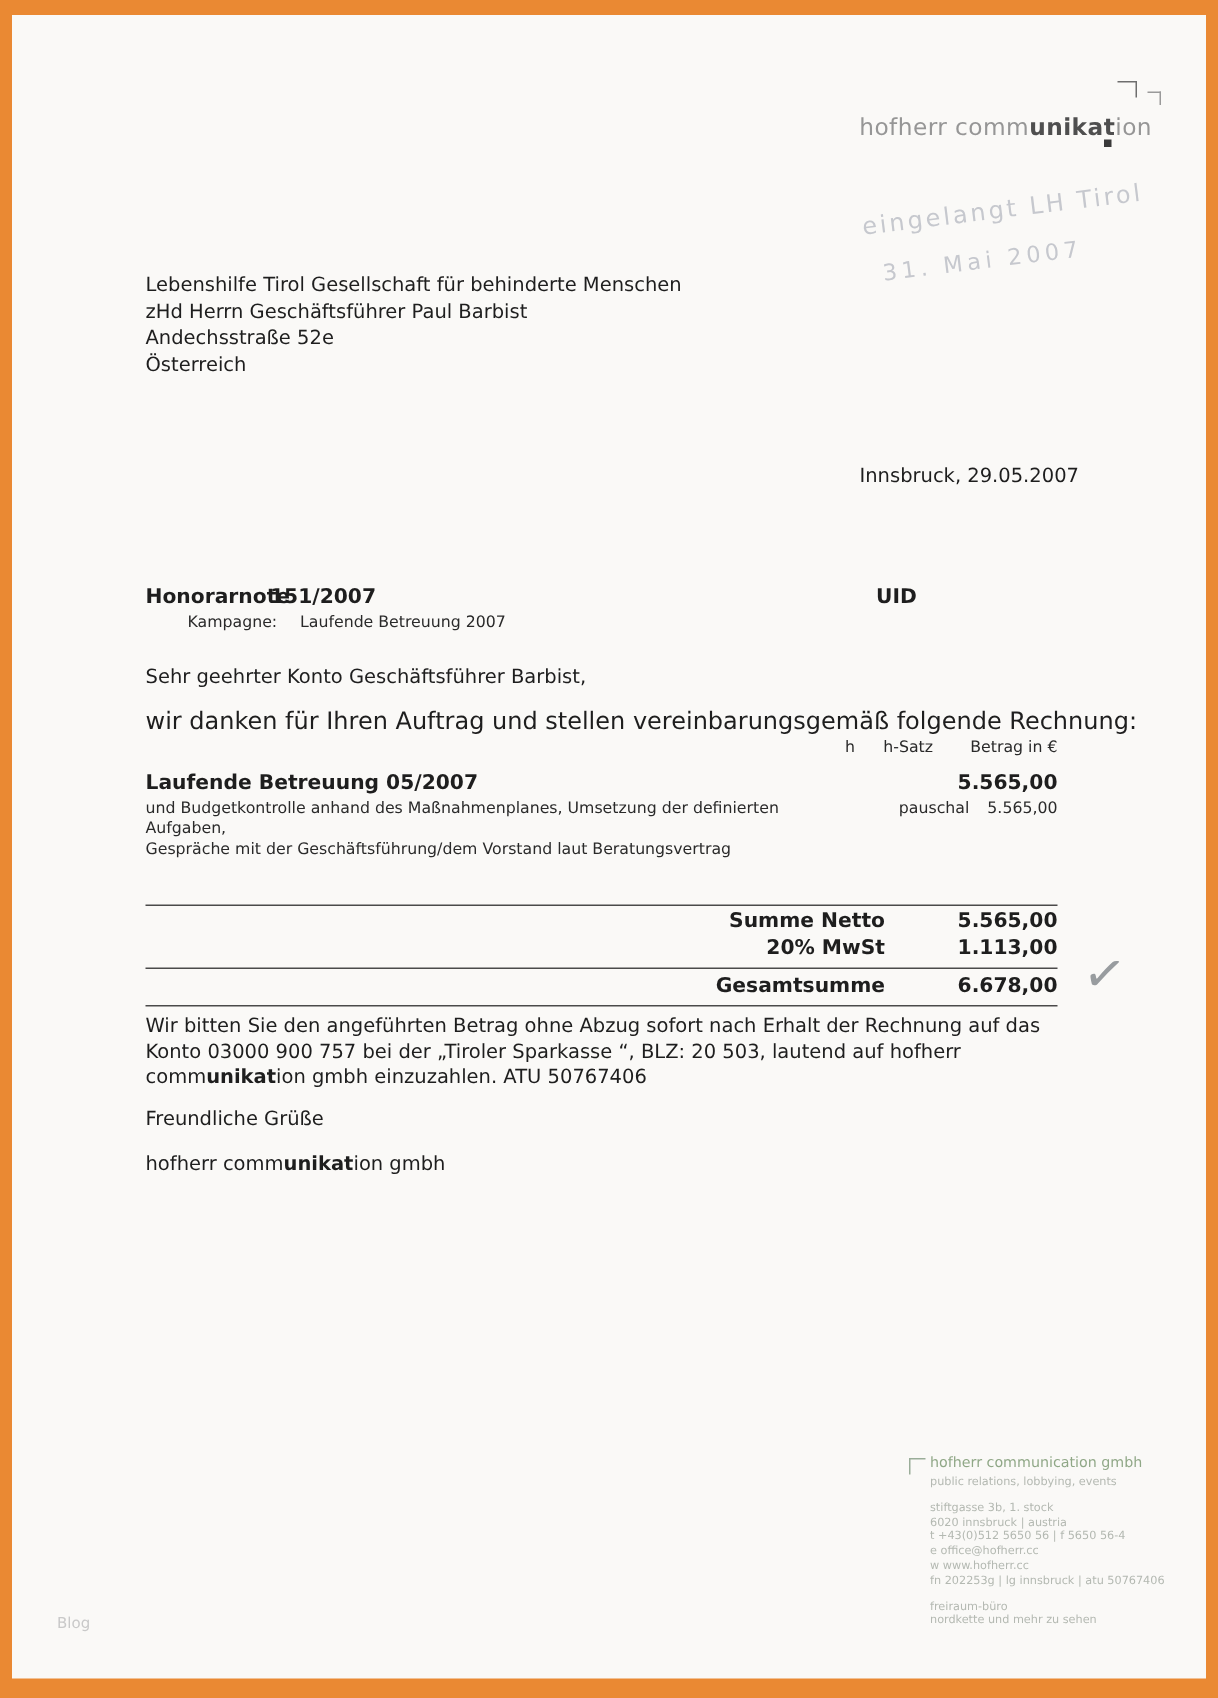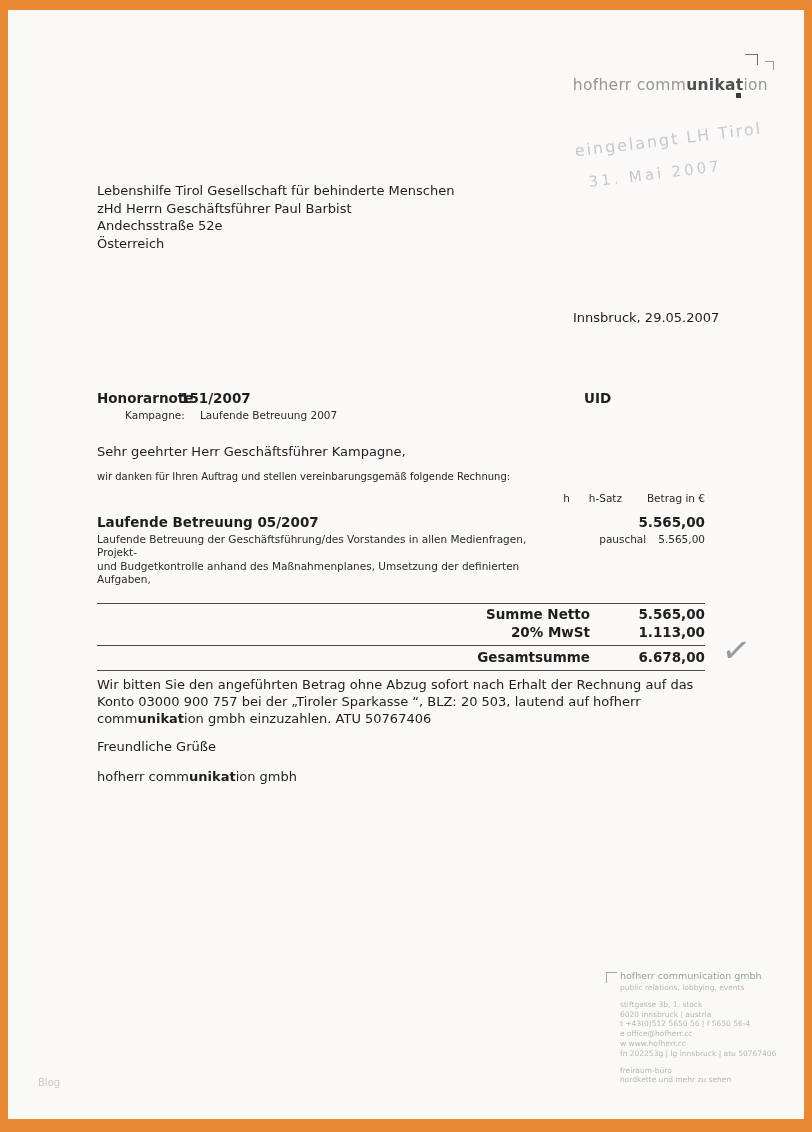--- a/index.html
+++ b/index.html
@@ -30,21 +30,21 @@
   .dateline{position:absolute;left:573px;top:310px;font-size:13px;}
 
   .inv-header{position:absolute;left:97px;top:390px;width:614px;font-size:13.5px;font-weight:700;}
   .inv-no{position:absolute;left:83px;top:0;}
   .inv-uid{position:absolute;left:487px;top:0;}
   .campaign{position:absolute;left:97px;top:409px;width:500px;font-size:10.5px;color:#2a2a2a;}
   .campaign .c-label{position:absolute;left:28px;}
   .campaign .c-value{position:absolute;left:103px;}
 
   .salutation{position:absolute;left:97px;top:444px;font-size:13px;}
-  .intro{position:absolute;left:97px;top:471px;font-size:10px;}
+  .intro{position:absolute;left:97px;top:471px;font-size:16px;}
 
   .cols{position:absolute;left:97px;top:492px;width:608px;height:14px;font-size:10.5px;color:#2a2a2a;}
   .col-h{position:absolute;right:135px;}
   .col-hsatz{position:absolute;right:83px;}
   .col-betrag{position:absolute;right:0;}
 
   .item-row{position:absolute;left:97px;top:514px;width:608px;font-size:13.5px;font-weight:700;}
   .item-amount{position:absolute;right:0;top:0;}
   .desc{position:absolute;left:97px;top:533px;width:440px;font-size:10.5px;line-height:13.4px;color:#2a2a2a;}
   .rate{position:absolute;left:97px;top:533px;width:608px;text-align:right;font-size:10.5px;color:#2a2a2a;}
@@ -113,37 +113,37 @@
     <span>Honorarnote</span>
     <span class="inv-no">151/2007</span>
     <span class="inv-uid">UID</span>
   </div>
 
   <div class="campaign">
     <span class="c-label">Kampagne:</span>
     <span class="c-value">Laufende Betreuung 2007</span>
   </div>
 
-  <div class="salutation">Sehr geehrter Herr Geschäftsführer Kampagne,</div>
+  <div class="salutation">Sehr geehrter Konto Geschäftsführer Barbist,</div>
   <div class="intro">wir danken für Ihren Auftrag und stellen vereinbarungsgemäß folgende Rechnung:</div>
 
   <div class="cols">
     <span class="col-h">h</span>
     <span class="col-hsatz">h-Satz</span>
     <span class="col-betrag">Betrag in €</span>
   </div>
 
   <div class="item-row">
     <span>Laufende Betreuung 05/2007</span>
     <span class="item-amount">5.565,00</span>
   </div>
 
   <div class="desc">
-    <div>Laufende Betreuung der Geschäftsführung/des Vorstandes in allen Medienfragen, Projekt-</div>
     <div>und Budgetkontrolle anhand des Maßnahmenplanes, Umsetzung der definierten Aufgaben,</div>
+    <div>Gespräche mit der Geschäftsführung/dem Vorstand laut Beratungsvertrag</div>
   </div>
 
   <div class="rate">
     <span class="rate-label">pauschal</span><span>5.565,00</span>
   </div>
 
   <div class="rule rule1"></div>
 
   <div class="total-row tr-netto">
     <span class="t-label">Summe Netto</span>

